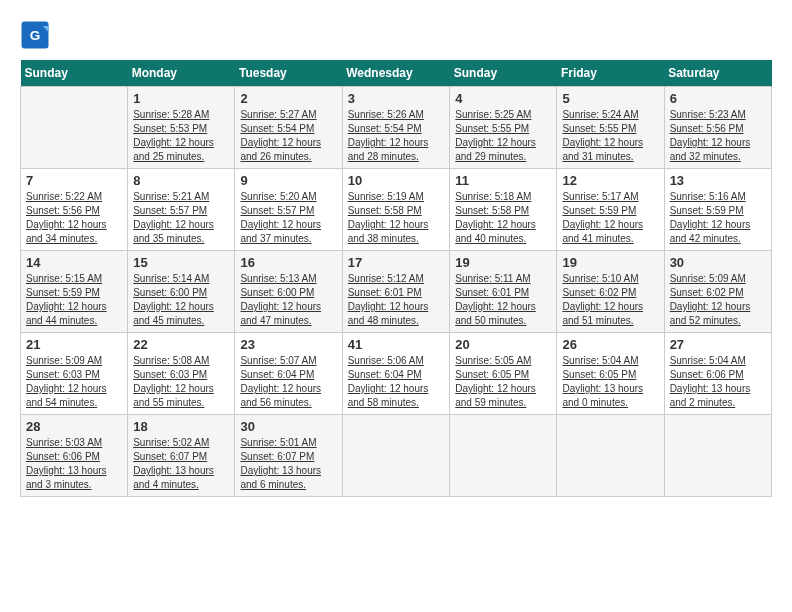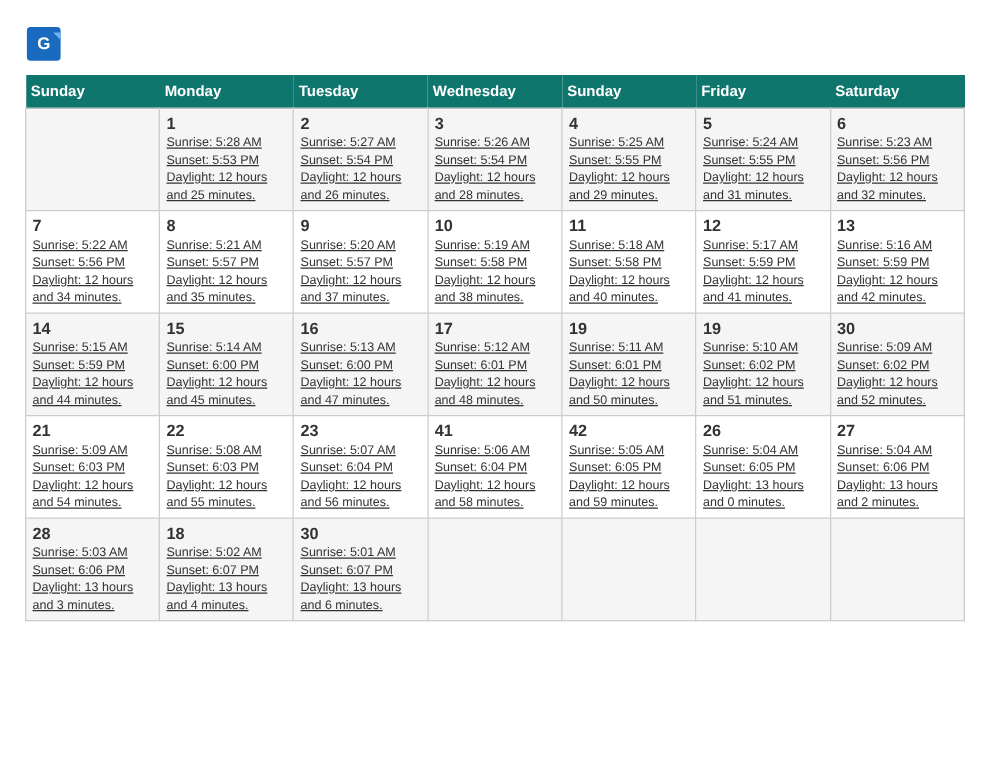--- a/index.html
+++ b/index.html
@@ -148,21 +148,21 @@
         <td><span class="day-number">17</span><span class="day-info">Sunrise: 5:12 AM<br>Sunset: 6:01 PM<br>Daylight: 12 hours and 48 minutes.</span></td>
         <td><span class="day-number">19</span><span class="day-info">Sunrise: 5:11 AM<br>Sunset: 6:01 PM<br>Daylight: 12 hours and 50 minutes.</span></td>
         <td><span class="day-number">19</span><span class="day-info">Sunrise: 5:10 AM<br>Sunset: 6:02 PM<br>Daylight: 12 hours and 51 minutes.</span></td>
         <td><span class="day-number">30</span><span class="day-info">Sunrise: 5:09 AM<br>Sunset: 6:02 PM<br>Daylight: 12 hours and 52 minutes.</span></td>
       </tr>
       <tr>
         <td><span class="day-number">21</span><span class="day-info">Sunrise: 5:09 AM<br>Sunset: 6:03 PM<br>Daylight: 12 hours and 54 minutes.</span></td>
         <td><span class="day-number">22</span><span class="day-info">Sunrise: 5:08 AM<br>Sunset: 6:03 PM<br>Daylight: 12 hours and 55 minutes.</span></td>
         <td><span class="day-number">23</span><span class="day-info">Sunrise: 5:07 AM<br>Sunset: 6:04 PM<br>Daylight: 12 hours and 56 minutes.</span></td>
         <td><span class="day-number">41</span><span class="day-info">Sunrise: 5:06 AM<br>Sunset: 6:04 PM<br>Daylight: 12 hours and 58 minutes.</span></td>
-        <td><span class="day-number">42</span><span class="day-info">Sunrise: 5:05 AM<br>Sunset: 6:05 PM<br>Daylight: 12 hours and 59 minutes.</span></td>
+        <td><span class="day-number">20</span><span class="day-info">Sunrise: 5:05 AM<br>Sunset: 6:05 PM<br>Daylight: 12 hours and 59 minutes.</span></td>
         <td><span class="day-number">26</span><span class="day-info">Sunrise: 5:04 AM<br>Sunset: 6:05 PM<br>Daylight: 13 hours and 0 minutes.</span></td>
         <td><span class="day-number">27</span><span class="day-info">Sunrise: 5:04 AM<br>Sunset: 6:06 PM<br>Daylight: 13 hours and 2 minutes.</span></td>
       </tr>
       <tr>
         <td><span class="day-number">28</span><span class="day-info">Sunrise: 5:03 AM<br>Sunset: 6:06 PM<br>Daylight: 13 hours and 3 minutes.</span></td>
         <td><span class="day-number">18</span><span class="day-info">Sunrise: 5:02 AM<br>Sunset: 6:07 PM<br>Daylight: 13 hours and 4 minutes.</span></td>
         <td><span class="day-number">30</span><span class="day-info">Sunrise: 5:01 AM<br>Sunset: 6:07 PM<br>Daylight: 13 hours and 6 minutes.</span></td>
         <td class="empty-cell"></td>
         <td class="empty-cell"></td>
         <td class="empty-cell"></td>

